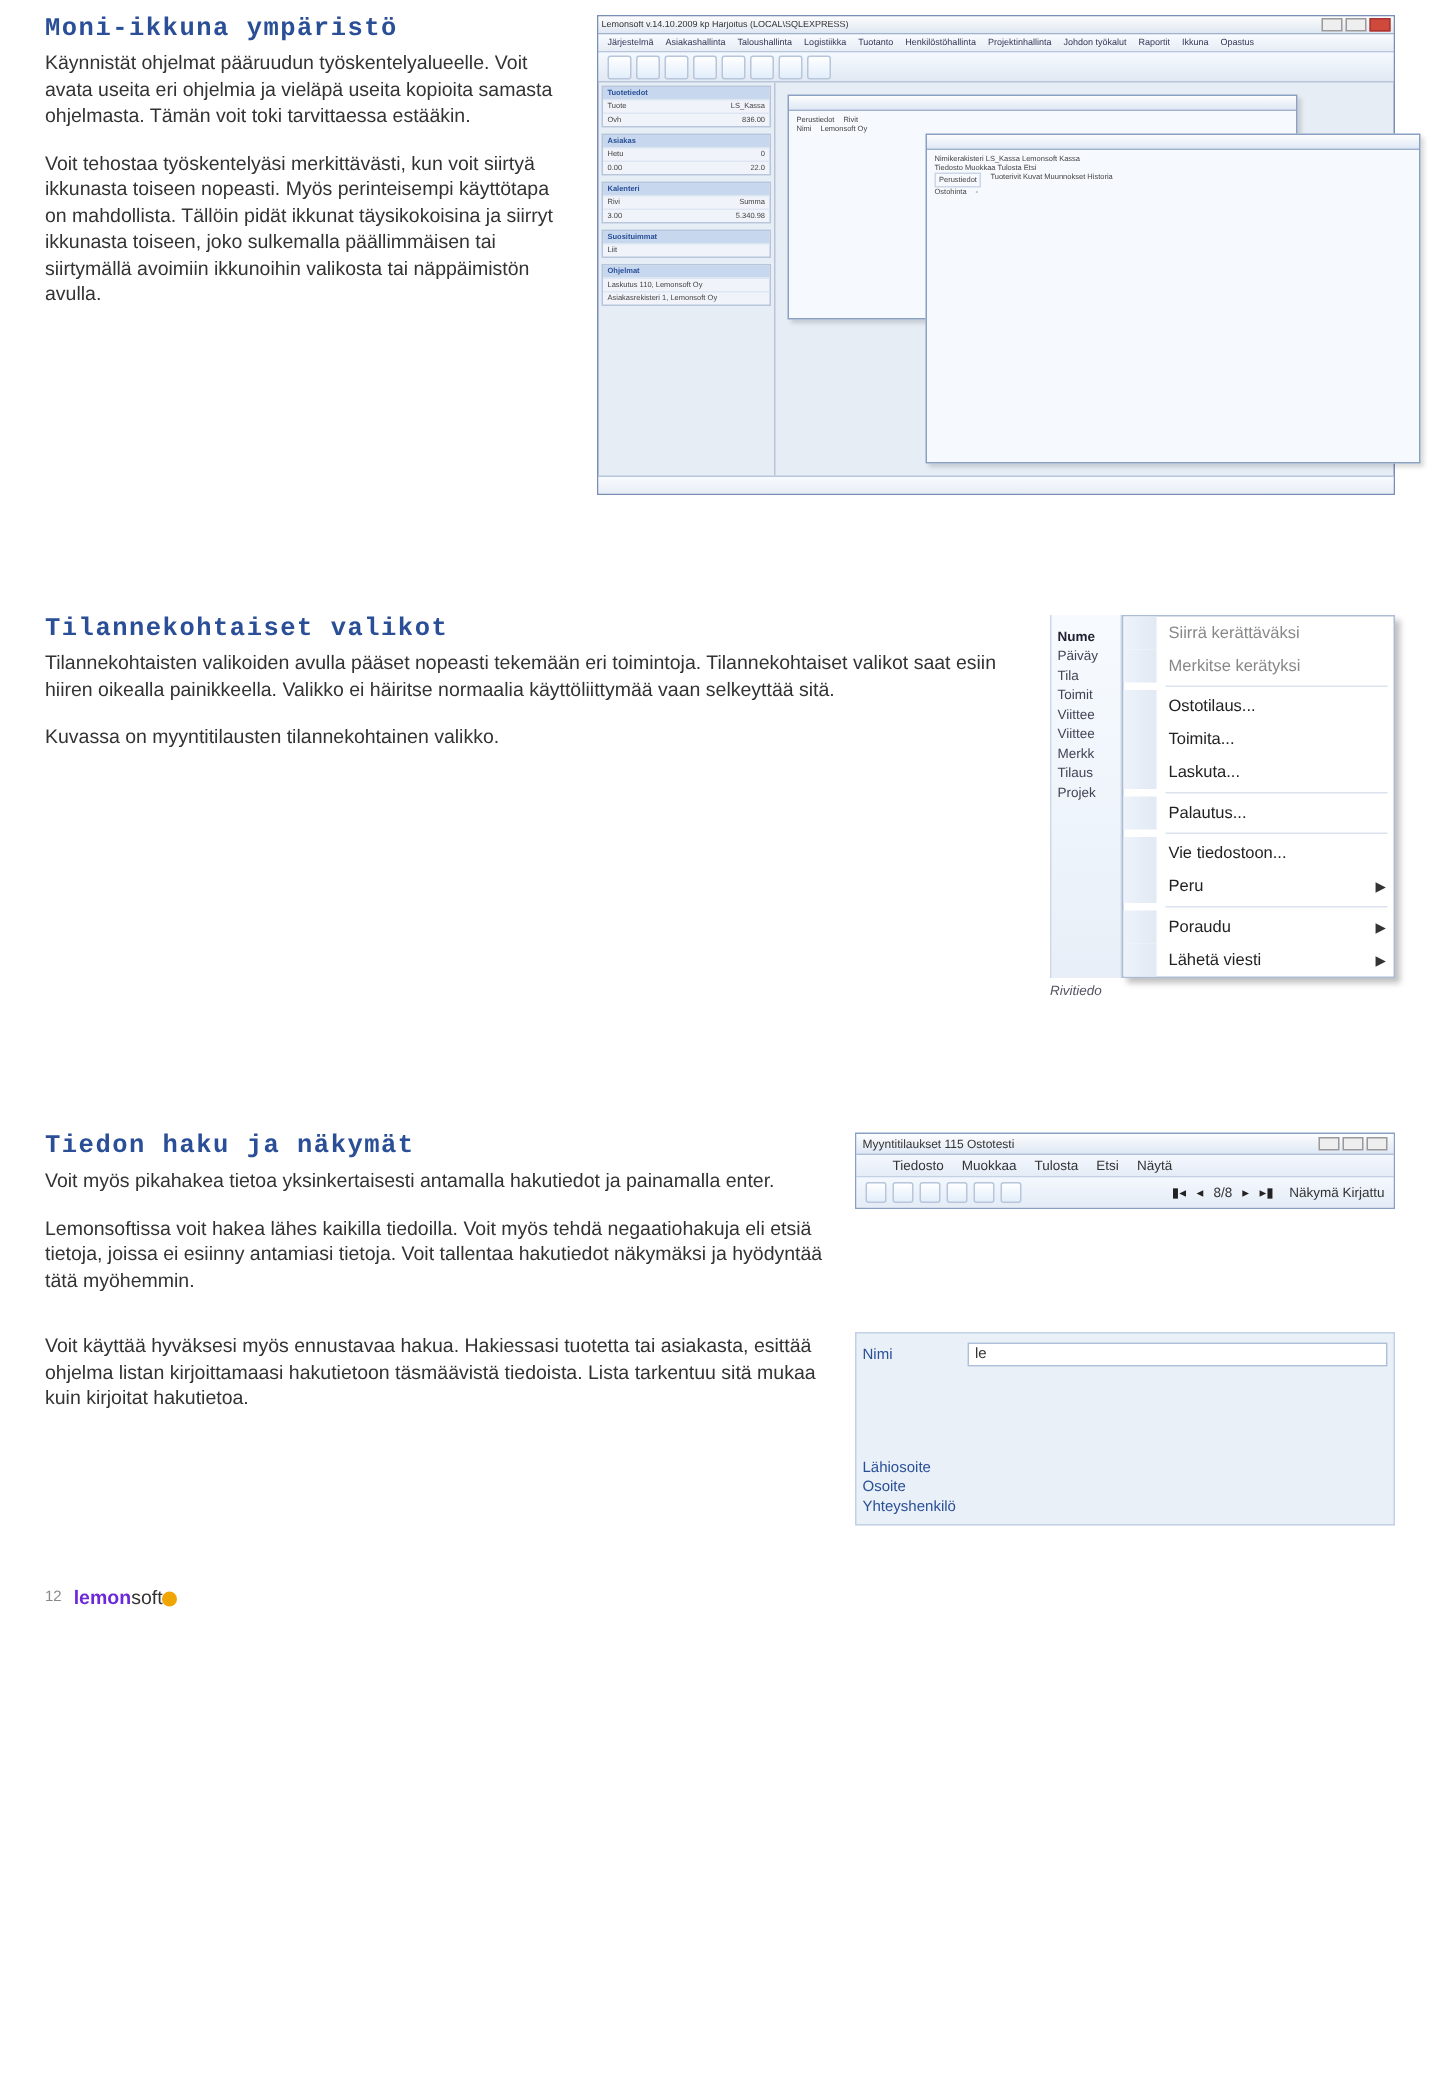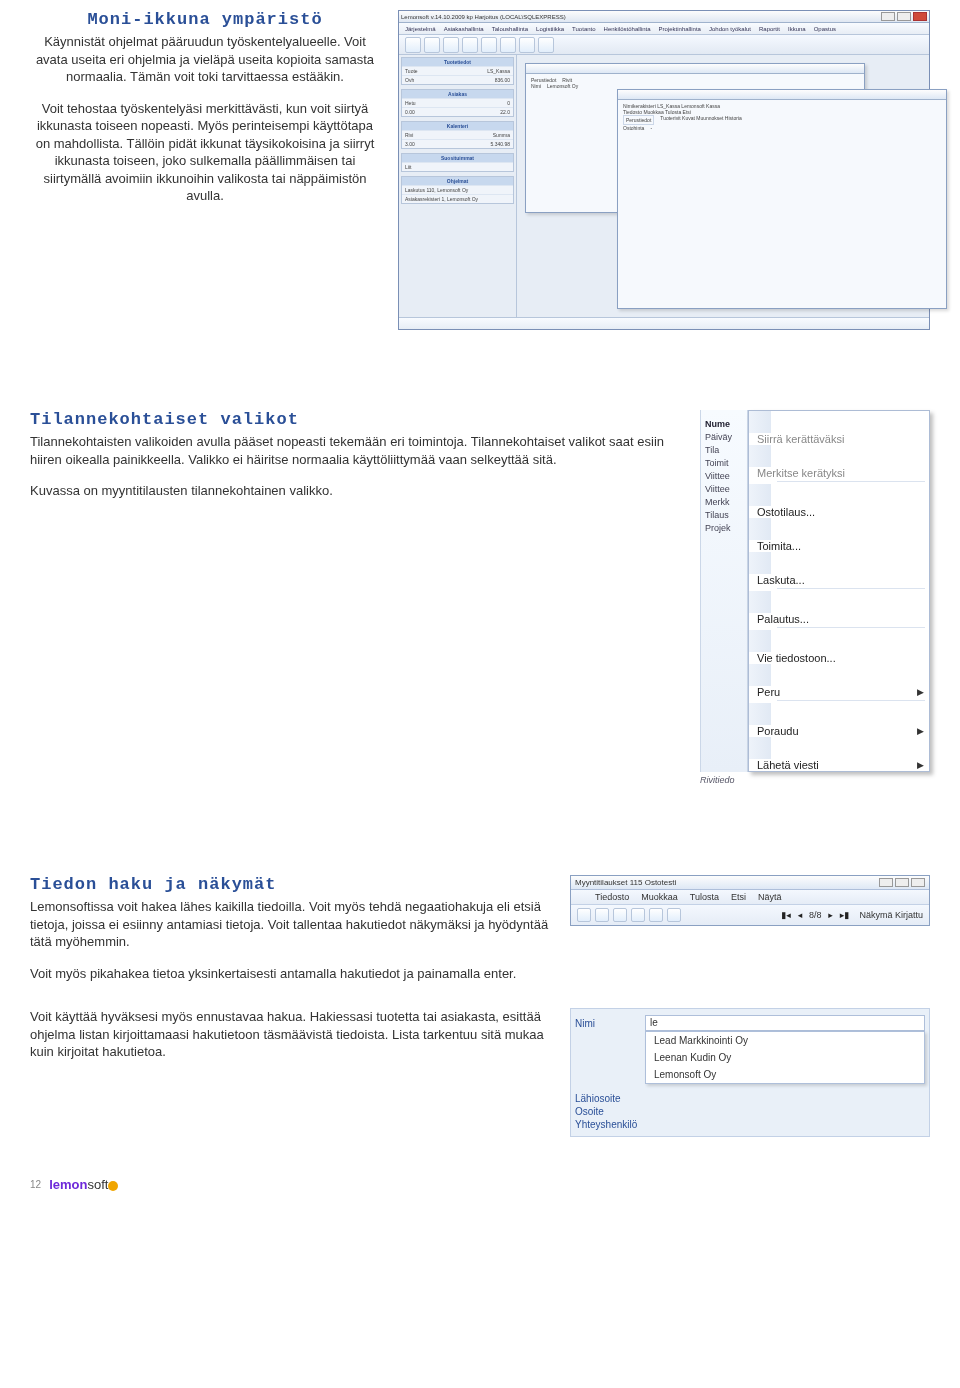--- a/index.html
+++ b/index.html
@@ -19,21 +19,21 @@
     font-family: "Courier New", Courier, monospace;
     font-weight: bold;
     font-size: 17px;
     letter-spacing: 1px;
     color: #2a4f97;
     margin: 0 0 4px 0;
   }
   p { margin: 0 0 14px 0; line-height: 1.35; }
 
   
-  .sec1 { display: flex; gap: 18px; margin-bottom: 80px; text-align: center; }
+  .sec1 { display: flex; gap: 18px; margin-bottom: 80px; }
   .sec1 .txt { flex: 0 0 350px; }
   .sec1 .img { flex: 1; }
 
   
   .app {
     border: 1px solid #7a8fb5;
     background: #e7edf5;
     font-size: 7px;
     color: #444;
     height: 320px;
@@ -117,21 +117,21 @@
     box-shadow: 3px 3px 4px rgba(0,0,0,.25);
   }
   .ctxmenu .gutter { width: 22px; background: linear-gradient(90deg,#eef3fa,#e1e9f4); }
   .ctxmenu .mi {
     display: flex; align-items: center; height: 22px;
   }
   .ctxmenu .mi .lbl { flex: 1; padding-left: 8px; font-size: 11px; color: #222; }
   .ctxmenu .mi .arrow { width: 12px; font-size: 9px; color: #333; }
   .ctxmenu .mi.grey .lbl { color: #888; }
   .ctxmenu .sep { height: 1px; background: #dbe3ef; margin: 2px 4px 2px 28px; }
-  .ctxmenu .mi-row { display: flex; flex-direction: column; }
+  .ctxmenu .mi-row { display: flex; }
   .ctxmenu .mi-row .gutter { flex: 0 0 22px; }
   .ctxmenu .mi-row .mi { flex: 1; }
   .rivitext { font-style: italic; font-size: 9px; color: #556; margin-top: 3px; }
 
   
   .sec3 { margin-bottom: 30px; }
   .sec3top { display: flex; gap: 18px; }
   .sec3top .txt { flex: 1; }
   .sec3top .img { flex: 0 0 360px; }
   .wintool {
@@ -177,21 +177,21 @@
 
 </style>
 </head>
 <body>
 
 <div class="page">
 
   <div class="sec1">
     <div class="txt">
       <h2 class="heading">Moni-ikkuna ympäristö</h2>
-      <p>Käynnistät ohjelmat pääruudun työskentelyalueelle. Voit avata useita eri ohjelmia ja vieläpä useita kopioita samasta normaalia. Tämän voit toki tarvittaessa estääkin.</p>
+      <p>Käynnistät ohjelmat pääruudun työskentelyalueelle. Voit avata useita eri ohjelmia ja vieläpä useita kopioita samasta ohjelmasta. Tämän voit toki tarvittaessa estääkin.</p>
       <p>Voit tehostaa työskentelyäsi merkittävästi, kun voit siirtyä ikkunasta toiseen nopeasti. Myös perinteisempi käyttötapa on mahdollista. Tällöin pidät ikkunat täysikokoisina ja siirryt ikkunasta toiseen, joko sulkemalla päällimmäisen tai siirtymällä avoimiin ikkunoihin valikosta tai näppäimistön avulla.</p>
     </div>
     <div class="img">
       <div class="app">
         <div class="titlebar">
           <span class="ttl">Lemonsoft v.14.10.2009 kp Harjoitus (LOCAL\SQLEXPRESS)</span>
           <span class="winbtns">
             <span class="winbtn"></span>
             <span class="winbtn"></span>
             <span class="winbtn close"></span>
@@ -413,22 +413,22 @@
           </div>
       </div>
       <div class="rivitext">Rivitiedo</div>
     </div>
   </div>
 
   <div class="sec3">
     <div class="sec3top">
       <div class="txt">
         <h2 class="heading">Tiedon haku ja näkymät</h2>
+        <p>Voit myös pikahakea tietoa yksinkertaisesti antamalla hakutiedot ja painamalla enter.</p>
         <p>Lemonsoftissa voit hakea lähes kaikilla tiedoilla. Voit myös tehdä negaatiohakuja eli etsiä tietoja, joissa ei esiinny antamiasi tietoja. Voit tallentaa hakutiedot näkymäksi ja hyödyntää tätä myöhemmin.</p>
-        <p>Voit myös pikahakea tietoa yksinkertaisesti antamalla hakutiedot ja painamalla enter.</p>
       </div>
       <div class="img">
         <div class="wintool">
           <div class="tb">
             <span style="font-size:8px;">Myyntitilaukset 115 Ostotesti</span>
             <span class="winbtns">
               <span class="winbtn"></span>
               <span class="winbtn"></span>
               <span class="winbtn"></span>
             </span>
@@ -464,25 +464,20 @@
     <div class="sec3row2">
       <div class="txt">
         <p>Voit käyttää hyväksesi myös ennustavaa hakua. Hakiessasi tuotetta tai asiakasta, esittää ohjelma listan kirjoittamaasi hakutietoon täsmäävistä tiedoista. Lista tarkentuu sitä mukaa kuin kirjoitat hakutietoa.</p>
       </div>
       <div class="img">
         <div class="autocmp autowrap">
           <div class="arow">
             <span class="albl">Nimi</span>
             <span class="inp">le</span>
           </div>
-          <div class="dd">
-            <div>Lead Markkinointi Oy</div>
-            <div>Leenan Kudin Oy</div>
-            <div>Lemonsoft Oy</div>
-          </div>
           <div style="height:58px;"></div>
           <div class="arow">
             <span class="albl">Lähiosoite</span>
           </div>
           <div class="arow">
             <span class="albl">Osoite</span>
           </div>
           <div class="arow">
             <span class="albl">Yhteyshenkilö</span>
           </div>

